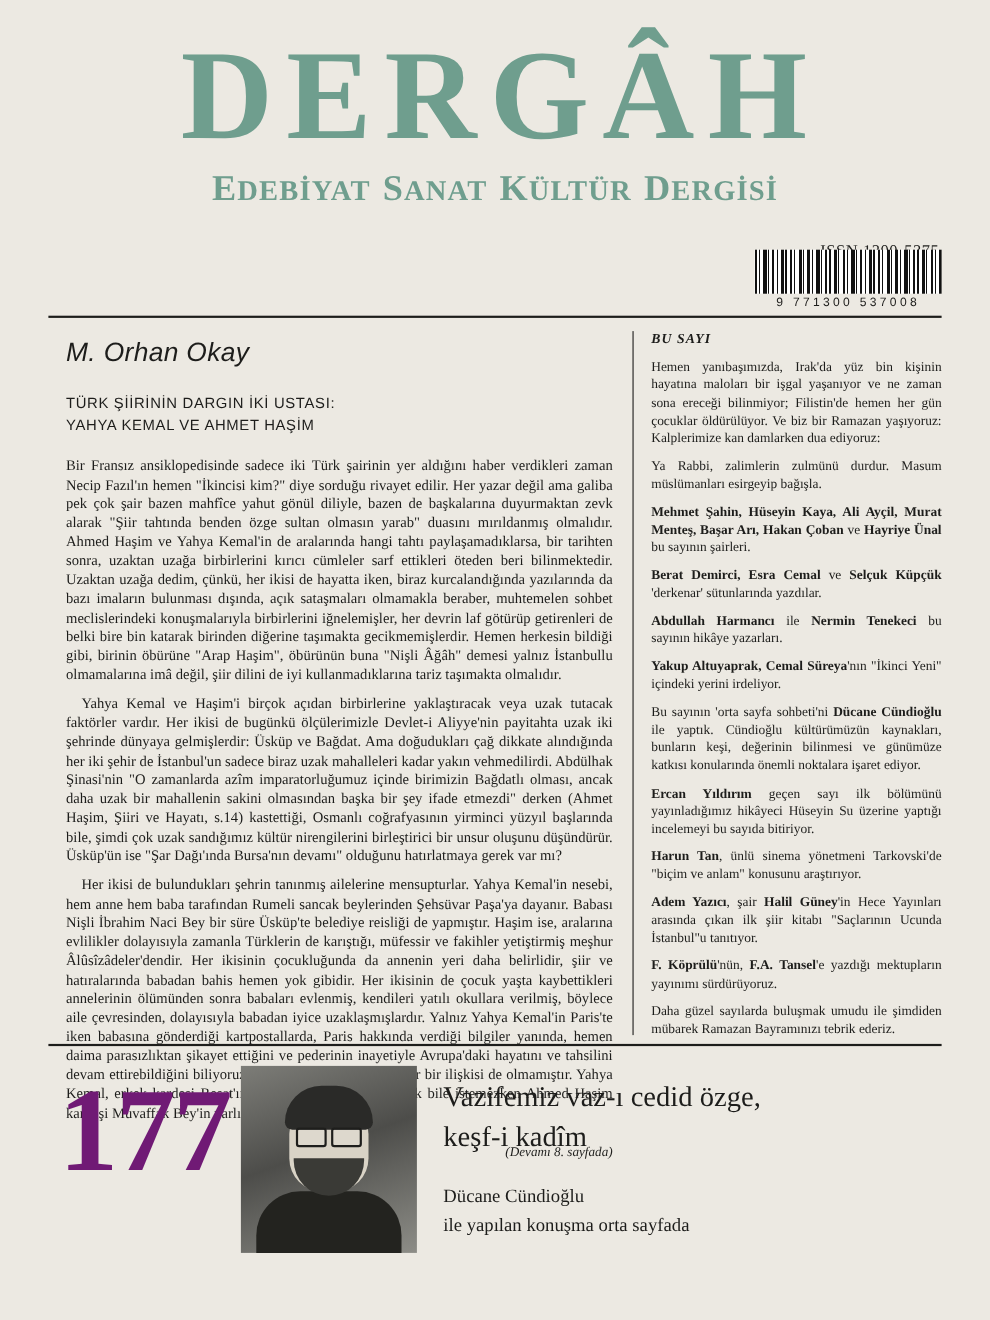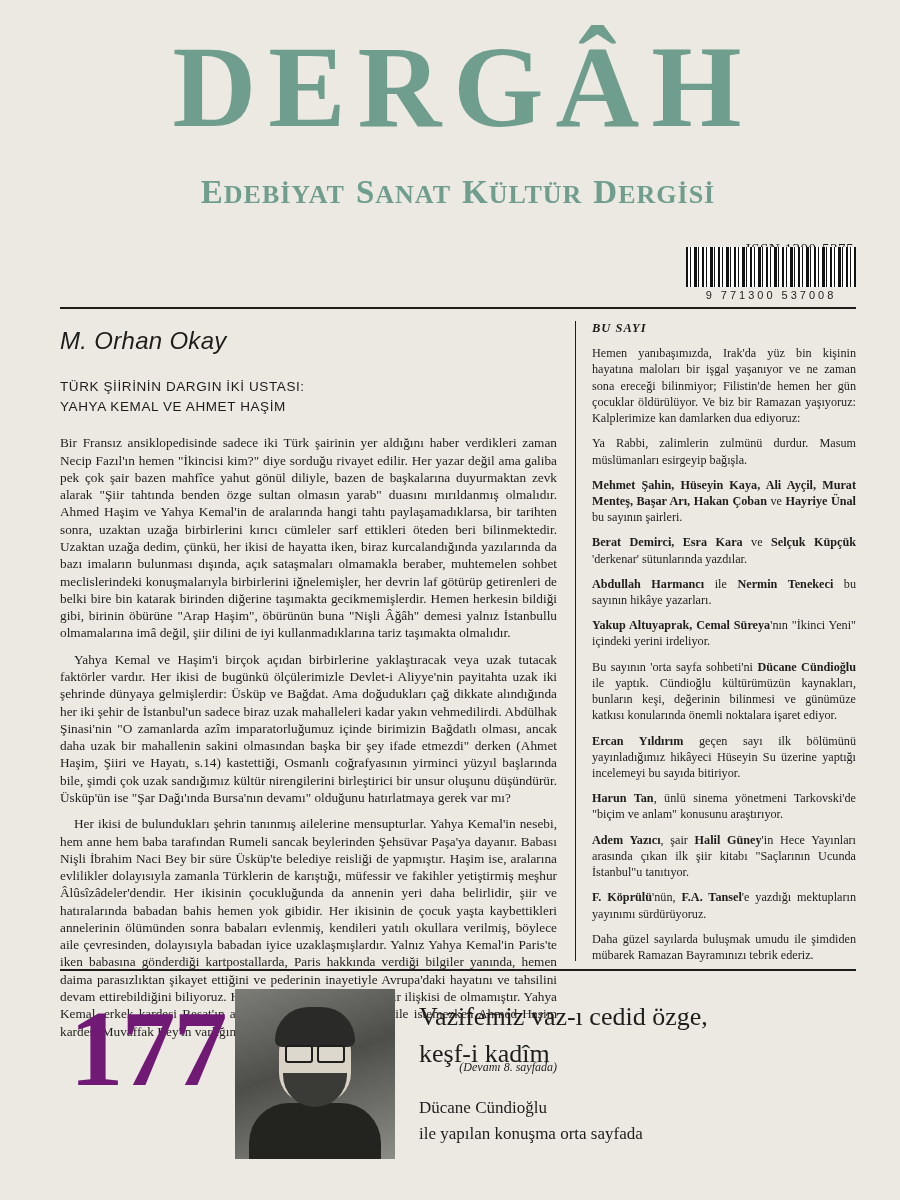--- a/index.html
+++ b/index.html
@@ -7,37 +7,37 @@
     width:900px;height:1200px;
     background:#ece9e2;
     font-family:"Liberation Serif", serif;
     color:#1d1d1b;
     overflow:hidden;
   }
   .page{
     position:relative;
     width:900px;height:1200px;
     box-sizing:border-box;
-    padding:26px 44px 0 60px;
+    padding:26px 44px 0 44px;
   }
 
   
   .masthead{text-align:center;}
   .logo{
     font-family:"Liberation Serif", serif;
     font-weight:700;
     font-size:116px;
     line-height:0.95;
     letter-spacing:12px;
     color:#6f9e8e;
     margin:6px 0 0 10px;
     white-space:nowrap;
   }
   .subtitle{
-    margin-top:32px;
+    margin-top:12px;
     white-space:nowrap;
     letter-spacing:1px;
   }
   .subtitle span{
     color:#6f9e8e;
     font-weight:700;
     font-family:"Liberation Serif", serif;
   }
   .sub-big{font-size:33px;}
   .sub-small{font-size:26px;}
@@ -259,21 +259,21 @@
       <div class="cont-note">(Devamı 8. sayfada)</div>
     </div>
 
     <div class="col-div"></div>
 
     <div class="col-right">
       <div class="busayi-head">BU SAYI</div>
       <p class="busayi-item">Hemen yanıbaşımızda, Irak'da yüz bin kişinin hayatına maloları bir işgal yaşanıyor ve ne zaman sona ereceği bilinmiyor; Filistin'de hemen her gün çocuklar öldürülüyor. Ve biz bir Ramazan yaşıyoruz: Kalplerimize kan damlarken dua ediyoruz:</p>
       <p class="busayi-item">Ya Rabbi, zalimlerin zulmünü durdur. Masum müslümanları esirgeyip bağışla.</p>
       <p class="busayi-item"><b>Mehmet Şahin, Hüseyin Kaya, Ali Ayçil, Murat Menteş, Başar Arı, Hakan Çoban</b> ve <b>Hayriye Ünal</b> bu sayının şairleri.</p>
-      <p class="busayi-item"><b>Berat Demirci, Esra Kara</b> ve <b>Selçuk Küpçük</b> 'derkenar' sütunlarında yazdılar.</p>
+      <p class="busayi-item"><b>Berat Demirci, Esra Cemal</b> ve <b>Selçuk Küpçük</b> 'derkenar' sütunlarında yazdılar.</p>
       <p class="busayi-item"><b>Abdullah Harmancı</b> ile <b>Nermin Tenekeci</b> bu sayının hikâye yazarları.</p>
       <p class="busayi-item"><b>Yakup Altuyaprak, Cemal Süreya</b>'nın "İkinci Yeni" içindeki yerini irdeliyor.</p>
       <p class="busayi-item">Bu sayının 'orta sayfa sohbeti'ni <b>Dücane Cündioğlu</b> ile yaptık. Cündioğlu kültürümüzün kaynakları, bunların keşi, değerinin bilinmesi ve günümüze katkısı konularında önemli noktalara işaret ediyor.</p>
       <p class="busayi-item"><b>Ercan Yıldırım</b> geçen sayı ilk bölümünü yayınladığımız hikâyeci Hüseyin Su üzerine yaptığı incelemeyi bu sayıda bitiriyor.</p>
       <p class="busayi-item"><b>Harun Tan</b>, ünlü sinema yönetmeni Tarkovski'de "biçim ve anlam" konusunu araştırıyor.</p>
       <p class="busayi-item"><b>Adem Yazıcı</b>, şair <b>Halil Güney</b>'in Hece Yayınları arasında çıkan ilk şiir kitabı "Saçlarının Ucunda İstanbul"u tanıtıyor.</p>
       <p class="busayi-item"><b>F. Köprülü</b>'nün, <b>F.A. Tansel</b>'e yazdığı mektupların yayınımı sürdürüyoruz.</p>
       <p class="busayi-item">Daha güzel sayılarda buluşmak umudu ile şimdiden mübarek Ramazan Bayramınızı tebrik ederiz.</p>
     </div>
   </div>

